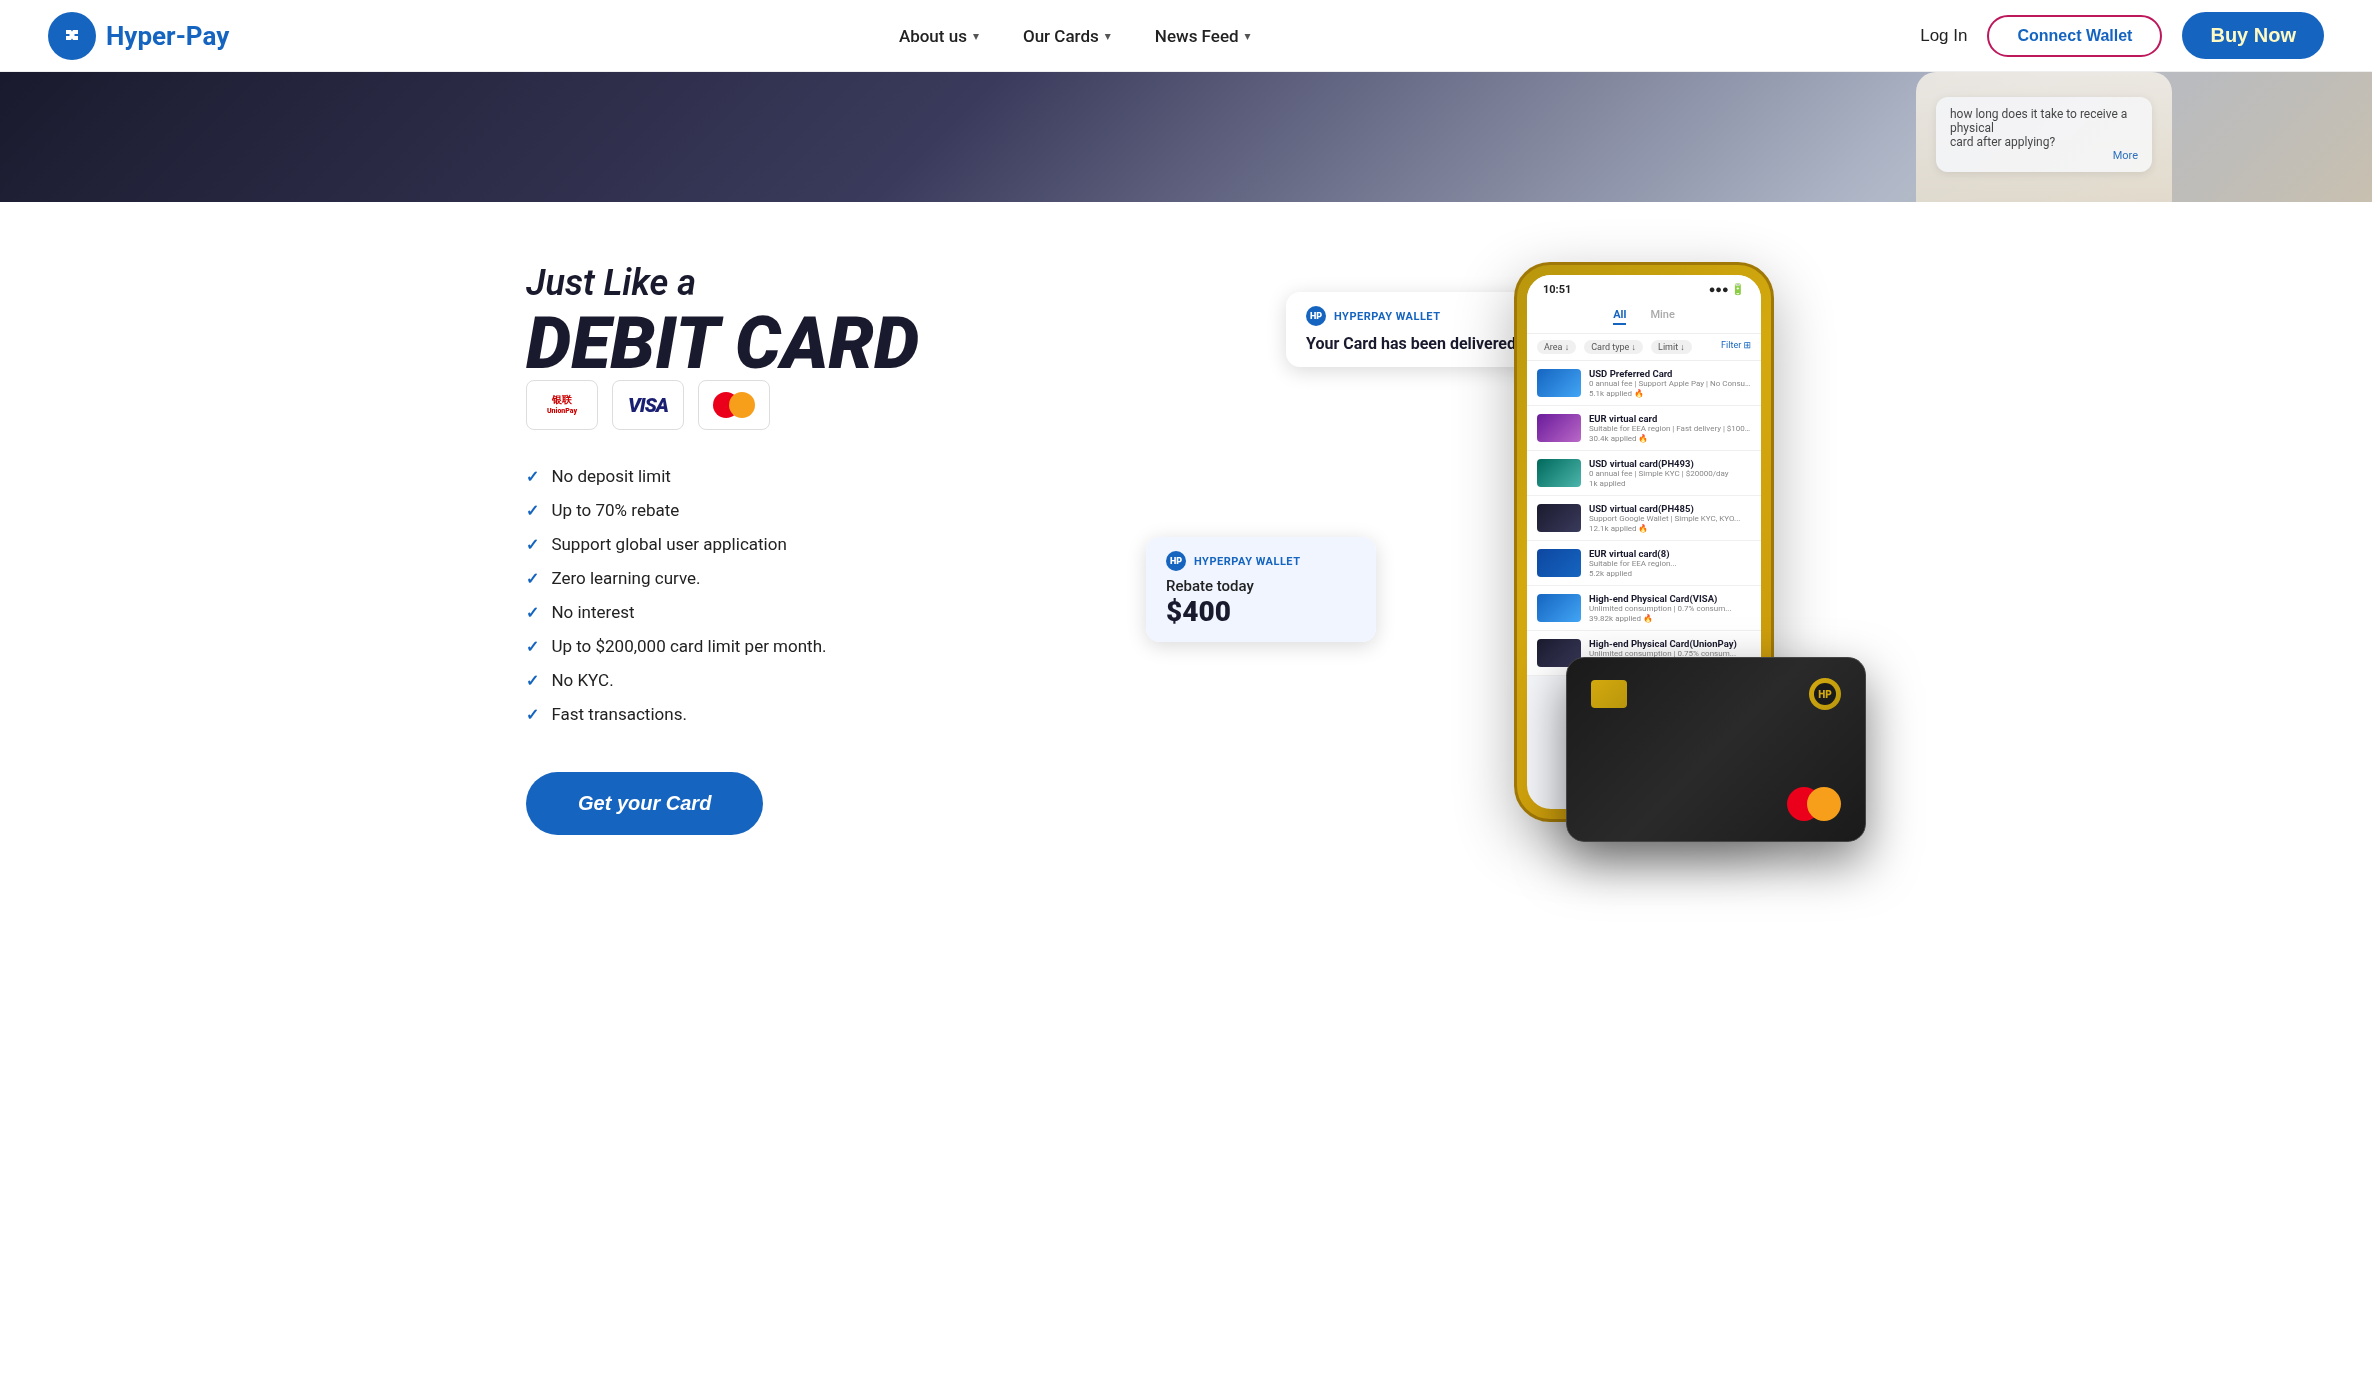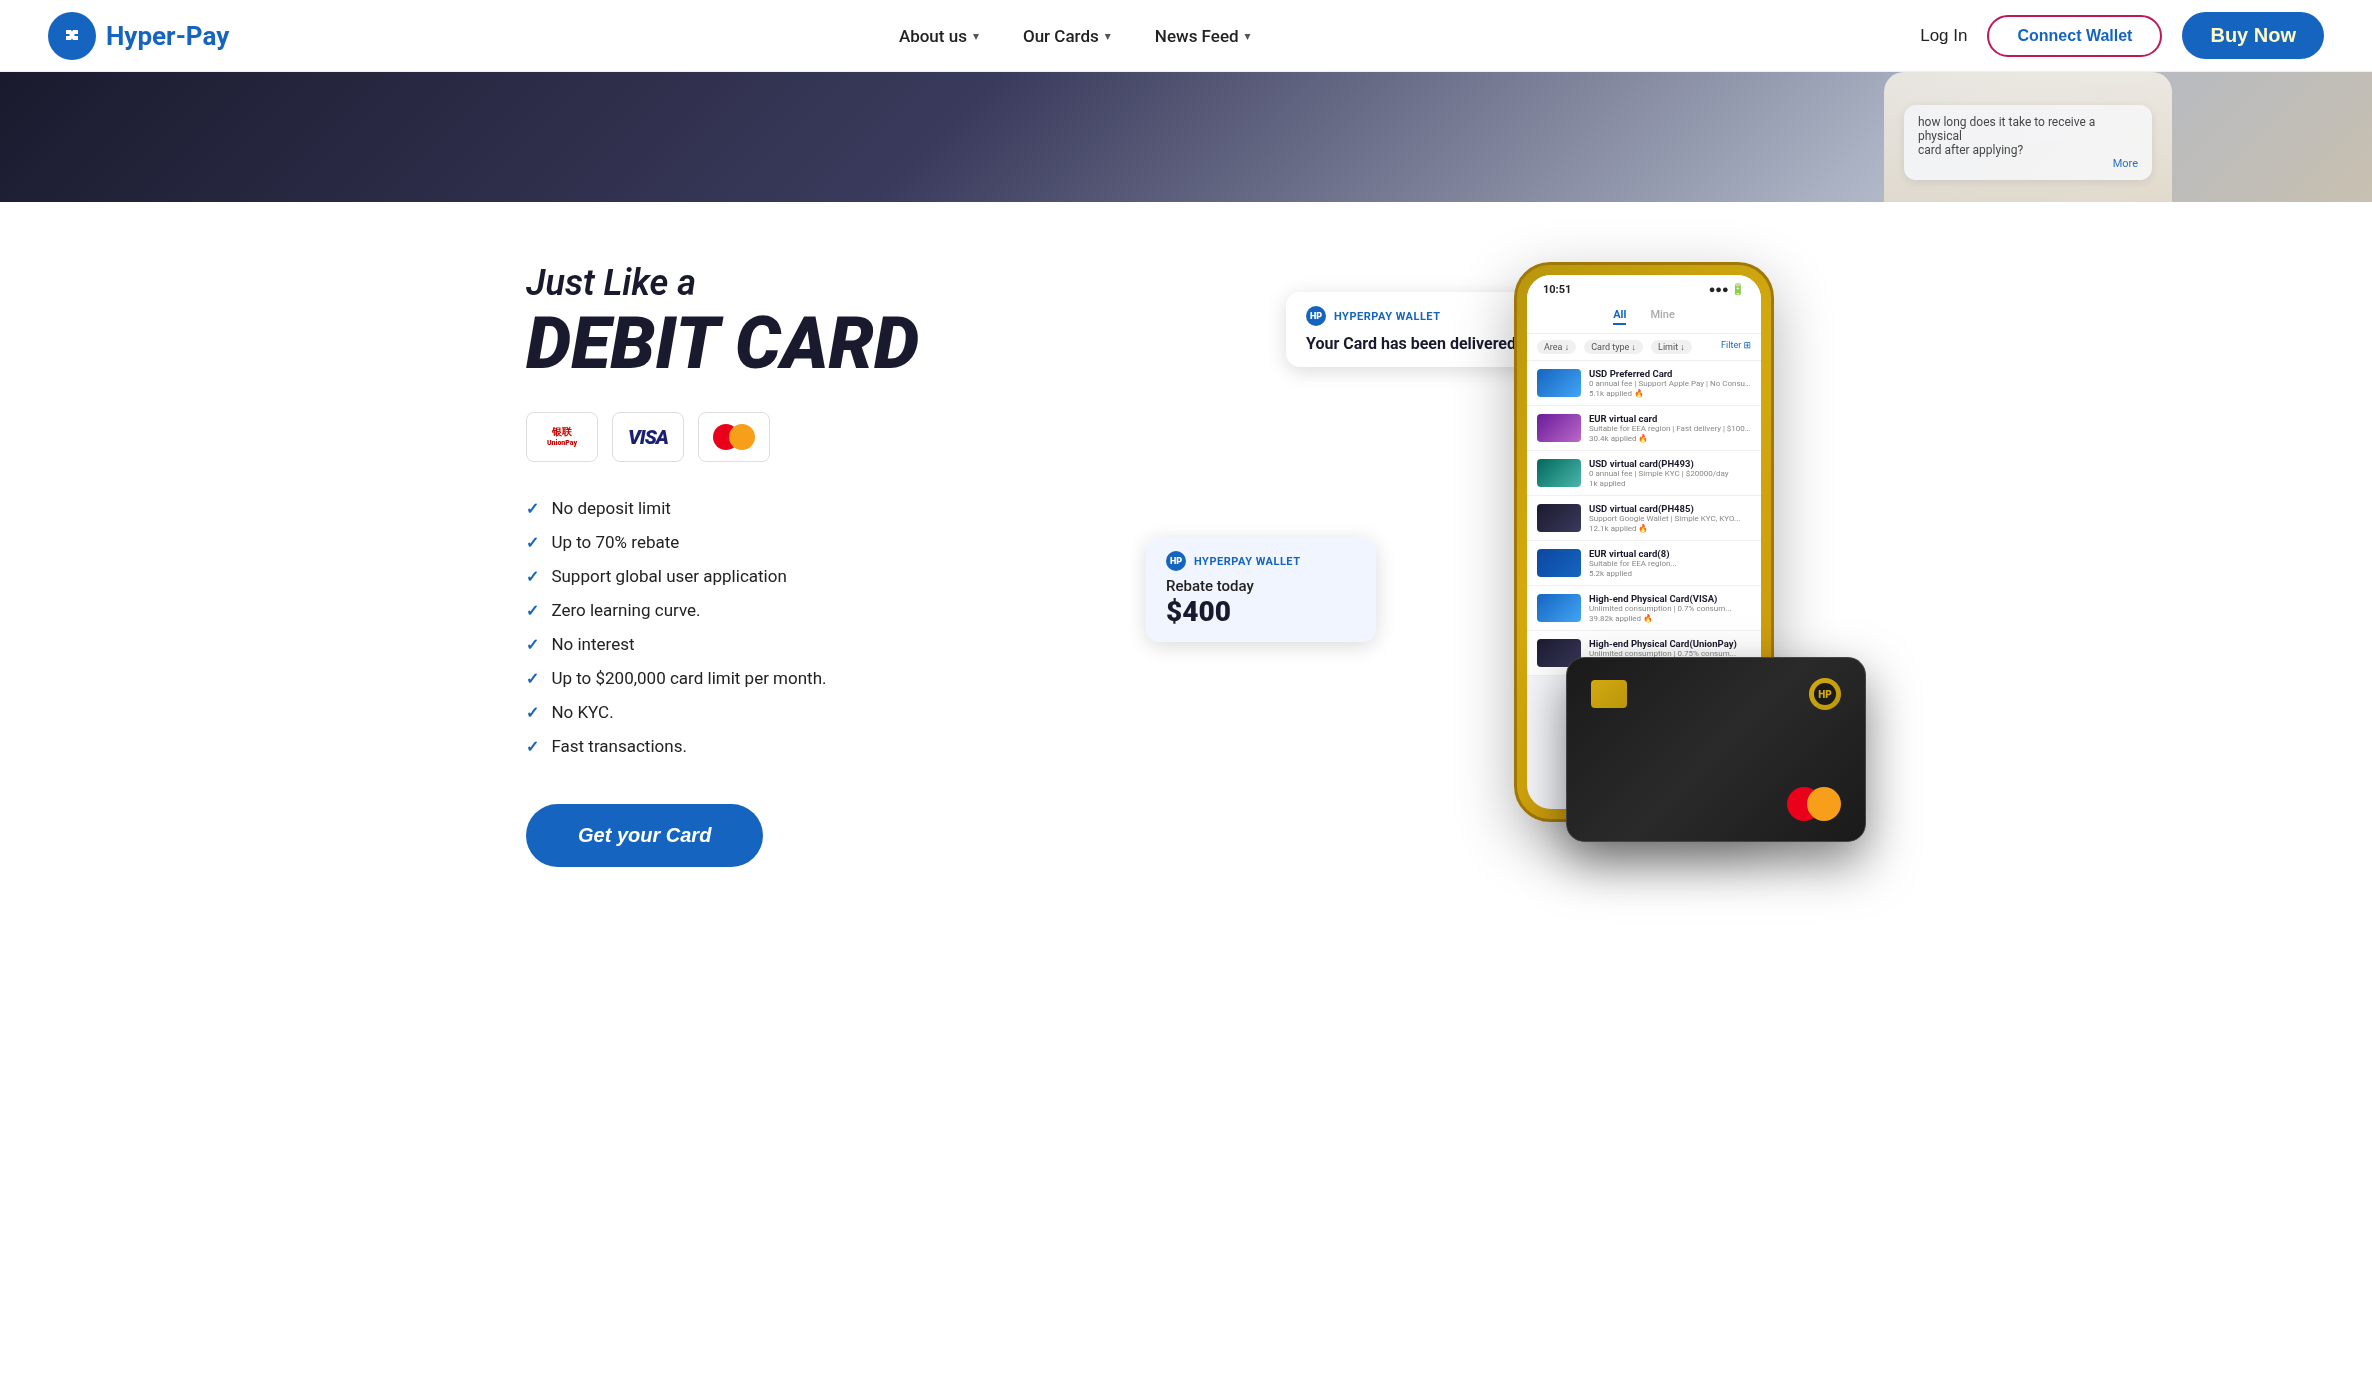--- a/index.html
+++ b/index.html
@@ -100,29 +100,29 @@
       position: relative;
       overflow: hidden;
       display: flex;
       align-items: flex-end;
       justify-content: flex-end;
     }
     .hero-banner-overlay {
       position: absolute;
       right: 200px;
       bottom: 0;
-      width: 288px;
+      width: 256px;
       height: 130px;
       background: linear-gradient(180deg, #f5f0e8 0%, #e8e0d0 100%);
       border-radius: 20px 20px 0 0;
       opacity: 0.85;
       display: flex;
       flex-direction: column;
       align-items: flex-start;
-      justify-content: flex-end;
+      justify-content: center;
       padding: 16px 20px;
     }
     .phone-chat-bubble {
       background: rgba(255,255,255,0.95);
       border-radius: 12px;
       padding: 10px 14px;
       font-size: 12px;
       color: #333;
       margin-bottom: 6px;
       box-shadow: 0 2px 8px rgba(0,0,0,0.1);
@@ -155,21 +155,20 @@
       color: #1a1a2e;
       font-style: italic;
       margin-bottom: 4px;
     }
     .headline-main {
       font-size: 72px;
       font-weight: 900;
       color: #1a1a2e;
       font-style: italic;
       line-height: 1;
-      margin-bottom: 32px;
     }
 
     
     .card-logos {
       display: flex;
       gap: 14px;
       margin-bottom: 36px;
     }
     .card-logo {
       width: 72px;

